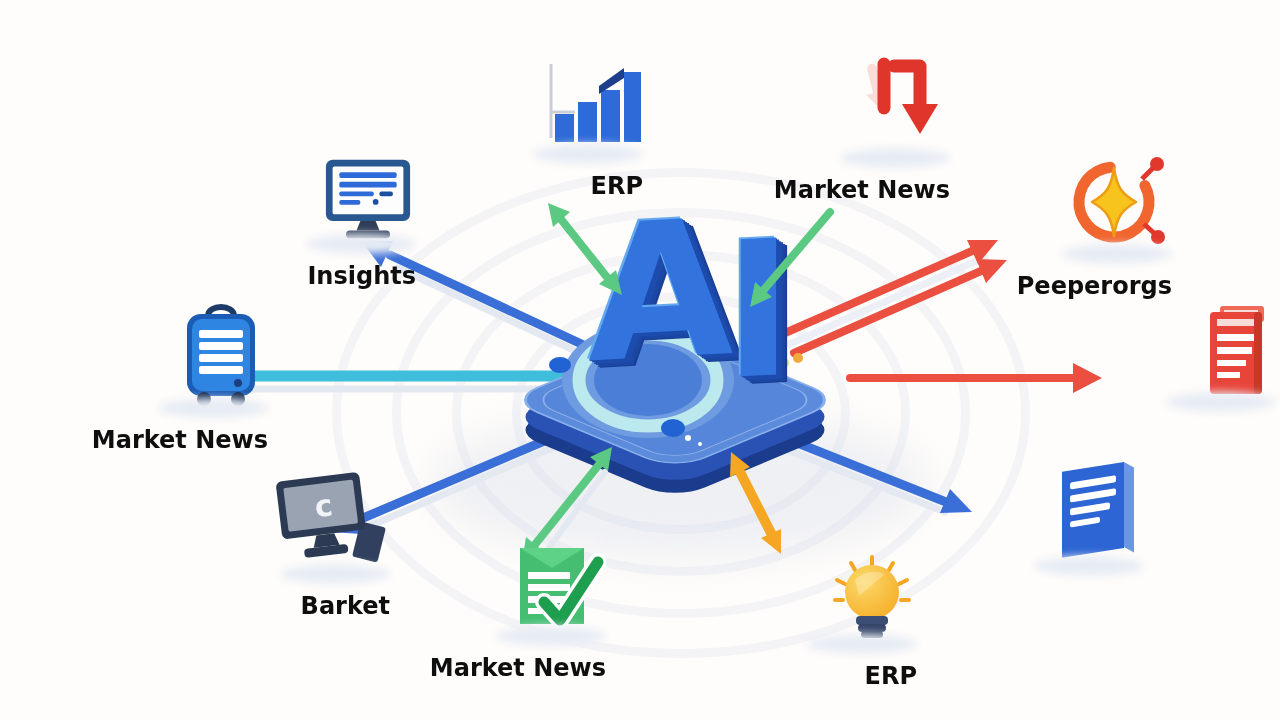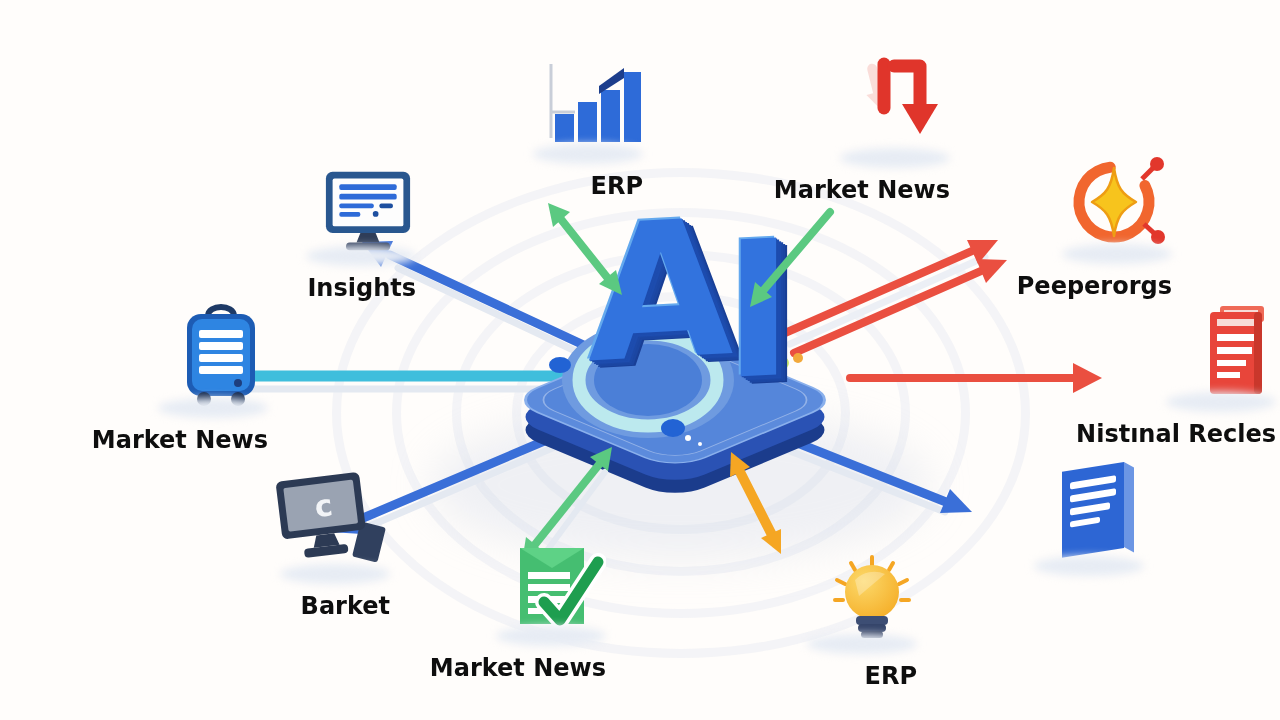--- a/index.html
+++ b/index.html
@@ -21,21 +21,21 @@
       font-weight:bold;font-size:188px;line-height:1;transform:skewY(-3deg);}
   .ai .letter{color:#3273de;
       text-shadow:-2px -2px 0 #64a9ee,1px 1px 0 #1d4cae,3px 2px 0 #1d4cae,
                   5px 4px 0 #1d4cae,7px 5px 0 #1c48a6,9px 7px 0 #1b46a2,11px 8px 0 #193f96;}
   .ai .letter-i{transform:translateY(24px);margin-left:-10px;}
 
   
   .node{position:absolute;width:240px;display:flex;flex-direction:column;align-items:flex-end;z-index:5;}
   .icon-shadow{width:110px;height:20px;border-radius:50%;background:#e7ecf4;filter:blur(4px);margin-top:-10px;}
   .node .label{margin-top:8px;font-weight:bold;font-size:24px;color:#0e0e0e;white-space:nowrap;}
-  .n-insights{left:176px;top:168px;}
+  .n-insights{left:176px;top:156px;}
   .n-erp-top{left:403px;top:56px;}
   .n-mn-top{left:710px;top:50px;}
   .n-peeperorgs{left:932px;top:152px;}
   .n-nistinal{left:1036px;top:302px;}
   .n-barket{left:904px;top:446px;}
   .n-erp-bottom{left:677px;top:554px;}
   .n-mn-bottom{left:366px;top:536px;}
   .n-peerion{left:150px;top:466px;}
   .n-mn-left{left:28px;top:298px;}
 </style>
@@ -221,21 +221,20 @@
       <rect x="28" y="8" width="34" height="5" fill="#f7dbd6"></rect>
       <rect x="14" y="10" width="52" height="82" rx="4" fill="#e8453a"></rect>
       <rect x="58" y="10" width="8" height="82" rx="4" fill="#c9372b"></rect>
       <rect x="21" y="17" width="37" height="7" fill="#f7dbd6"></rect>
       <rect x="21" y="32" width="37" height="7" fill="#ffffff"></rect>
       <rect x="21" y="45" width="35" height="7" fill="#ffffff"></rect>
       <rect x="21" y="58" width="29" height="6" fill="#ffffff"></rect>
       <rect x="21" y="70" width="23" height="6" fill="#ffffff"></rect>
     </svg>
     <div class="icon-shadow"></div>
-    <div class="label">Nistınal Recles</div>
   </div>
 
   <div class="node n-barket">
     <svg width="96" height="120" viewBox="0 0 96 120">
       <g transform="translate(0,12) skewY(-9)">
         <polygon points="76,16 86,23 86,108 76,101" fill="#6c96e4"></polygon>
         <rect x="14" y="16" width="62" height="86" fill="#2d66d4"></rect>
         <rect x="22" y="28" width="46" height="7" rx="2" fill="#ffffff"></rect>
         <rect x="22" y="41" width="46" height="7" rx="2" fill="#ffffff"></rect>
         <rect x="22" y="54" width="40" height="7" rx="2" fill="#ffffff"></rect>

